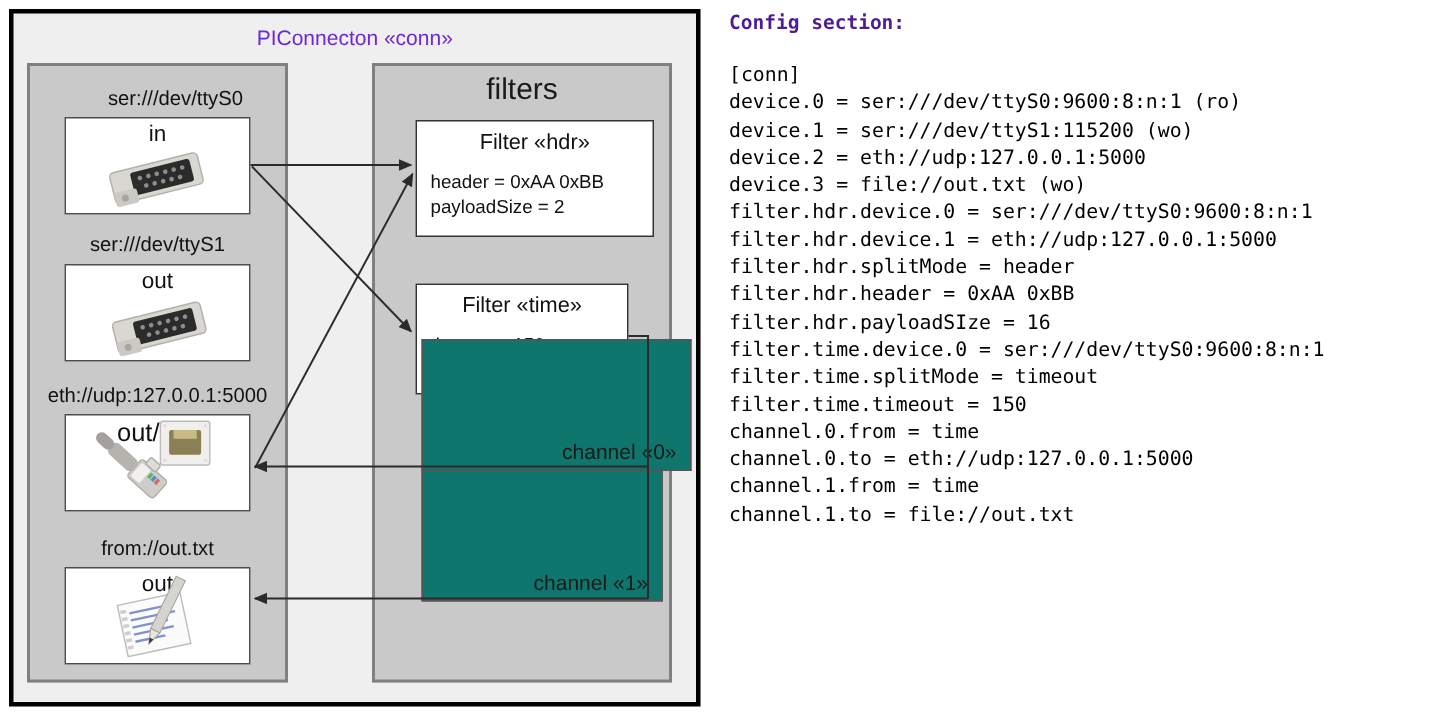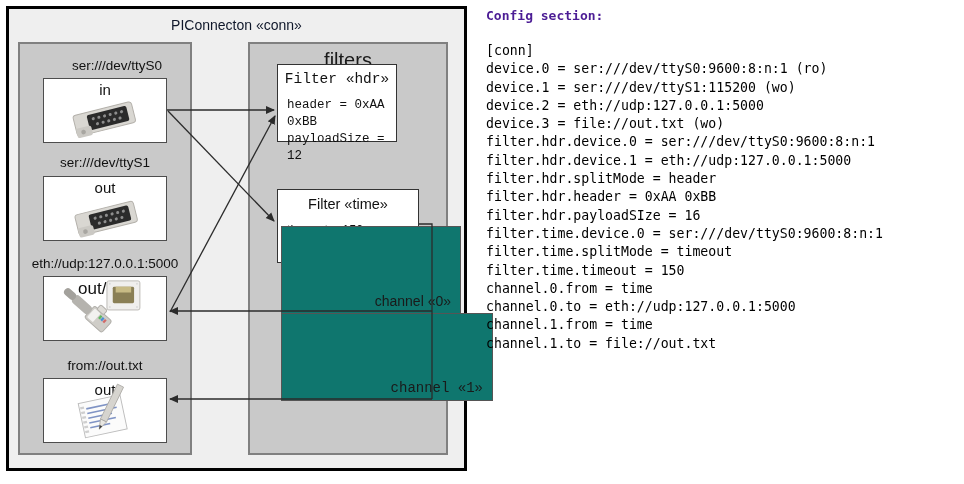--- a/index.html
+++ b/index.html
@@ -8,21 +8,21 @@
 
   
   #diagram{position:absolute;left:0;top:0;width:478px;height:484px;}
 
   .outer-box{
     position:absolute;left:6px;top:6px;width:461px;height:465px;
     background:#efefef;border:3px solid #000000;box-sizing:border-box;
   }
   .outer-title{
     position:absolute;left:0;top:8px;width:100%;text-align:center;
-    font-size:14px;color:#0f172a;
+    font-size:14px;color:#6d28d9;
   }
 
   .panel{
     position:absolute;background:#c9c9c9;border:2px solid #808080;
     box-sizing:border-box;
   }
   #devices-panel{left:18px;top:42px;width:174px;height:413px;}
   #filters-panel{left:248px;top:42px;width:200px;height:413px;}
   .panel-title{
     position:absolute;left:0;top:5px;width:100%;text-align:center;
@@ -201,39 +201,39 @@
             <polygon points="62,50 65,50 63.5,54" fill="#3a3a3a"></polygon>
           </g>
         </g>
       </svg>
     </div>
 
     <div class="panel" id="filters-panel">
       <div class="panel-title">filters</div>
     </div>
 
-    <div class="filter-card" style="left:277px;top:64px;width:120px;height:78px;font-family:Liberation Mono, monospace;">
+    <div class="filter-card" style="left:277px;top:80px;width:159px;height:78px;">
       <div class="filter-title">Filter «hdr»</div>
       <div class="filter-attrs">
         <div>header = 0xAA 0xBB</div>
-        <div>payloadSize = 12</div>
+        <div>payloadSize = 2</div>
       </div>
     </div>
 
     <div class="filter-card" style="left:277px;top:189px;width:142px;height:74px;">
       <div class="filter-title">Filter «time»</div>
       <div class="filter-attrs">
         <div>timeout = 150 ms</div>
       </div>
     </div>
 
     <div class="channel-box" style="left:253px;top:226px;width:180px;height:88px;">
       <div class="channel-label">channel «0»</div>
     </div>
-    <div class="channel-box" style="left:253px;top:313px;width:212px;height:88px;font-family:Liberation Mono, monospace;">
+    <div class="channel-box" style="left:253px;top:313px;width:161px;height:88px;">
       <div class="channel-label">channel «1»</div>
     </div>
 
     <svg class="overlay">
       <defs>
         <marker id="ah" markerWidth="9" markerHeight="9" refX="8" refY="4.5" orient="auto" markerUnits="userSpaceOnUse">
           <path d="M0,0.6 L9,4.5 L0,8.4 z" fill="#2b2b2b"></path>
         </marker>
       </defs>
       <g stroke="#2b2b2b" stroke-width="1.3" fill="none" marker-end="url(#ah)">

